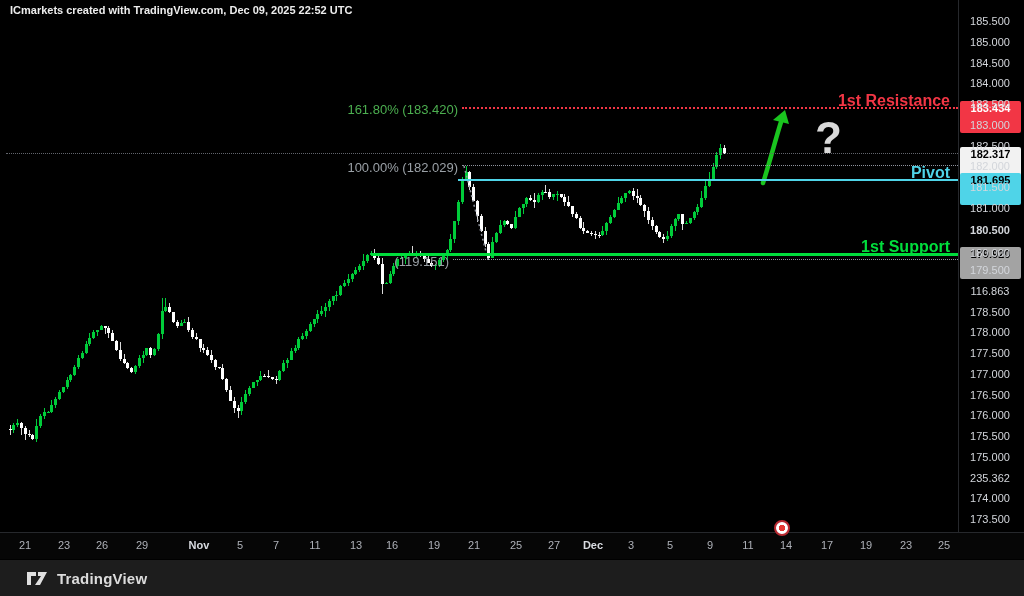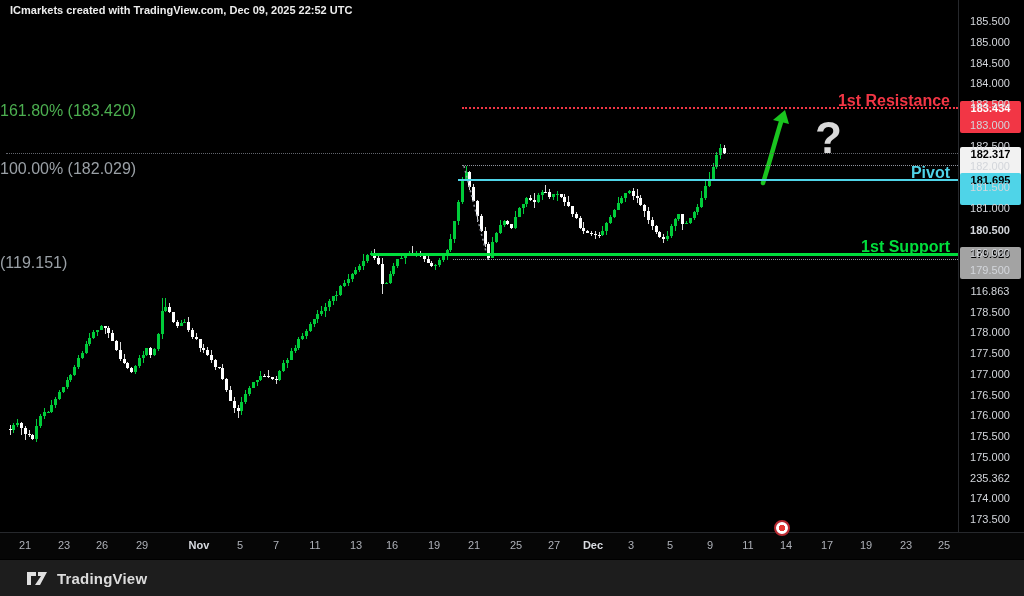--- a/index.html
+++ b/index.html
@@ -5,21 +5,21 @@
   html,body{margin:0;padding:0;background:#000;}
   .stage{position:relative;width:1024px;height:596px;background:#000;overflow:hidden;
          font-family:"Liberation Sans",sans-serif;-webkit-font-smoothing:antialiased;}
   #plot{position:absolute;left:0;top:0;width:958px;height:532px;background:#000;}
   .vsep{position:absolute;left:958px;top:0;width:1px;height:533px;background:#26282c;}
   .hsep{position:absolute;left:0;top:532px;width:1024px;height:1px;background:#26282c;}
   .attribution{position:absolute;left:10px;top:4px;font-size:11px;font-weight:bold;color:#ededed;white-space:nowrap;}
   svg.layer{position:absolute;left:0;top:0;}
   .level-line{position:absolute;height:0;}
   .lvl-label{position:absolute;left:0;width:950px;text-align:right;font-size:16px;font-weight:bold;white-space:nowrap;}
-  .fib-label{position:absolute;left:0;font-size:16px;white-space:nowrap;}
+  .fib-label{position:absolute;left:0;text-align:right;font-size:13px;white-space:nowrap;}
   .qmark{position:absolute;left:815px;top:116px;font-size:44px;font-weight:bold;color:#d9d9d9;line-height:1;}
   #paxis{position:absolute;left:959px;top:0;width:65px;height:532px;background:#000;}
   .pal{position:absolute;left:0;width:62px;text-align:center;font-size:11px;color:#d3d6db;}
   .badge{position:absolute;left:1px;width:61px;height:32px;line-height:15px;text-align:center;
          font-size:11px;font-weight:bold;color:#000;border-radius:2px;}
   #taxis{position:absolute;left:0;top:533px;width:1024px;height:26px;background:#060606;}
   .tick{position:absolute;top:6px;font-size:11px;color:#aeb1b8;transform:translateX(-50%);white-space:nowrap;}
   .tick.month{font-weight:bold;color:#d8dbe0;}
   .event-marker{position:absolute;left:774px;top:520px;width:16px;height:16px;border-radius:50%;
       border:2px solid #b92a32;background:radial-gradient(circle at 50% 50%, #e53935 0 3px, #ffffff 3px 8px);

